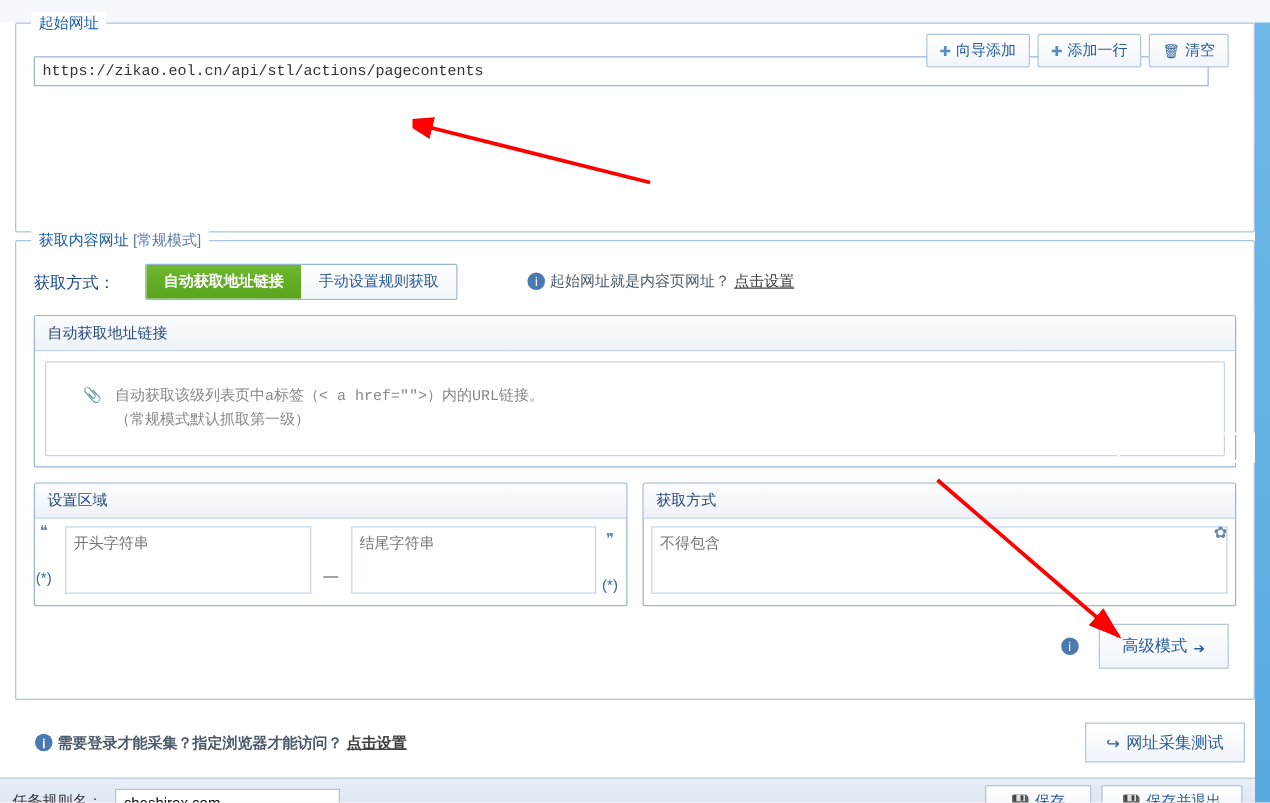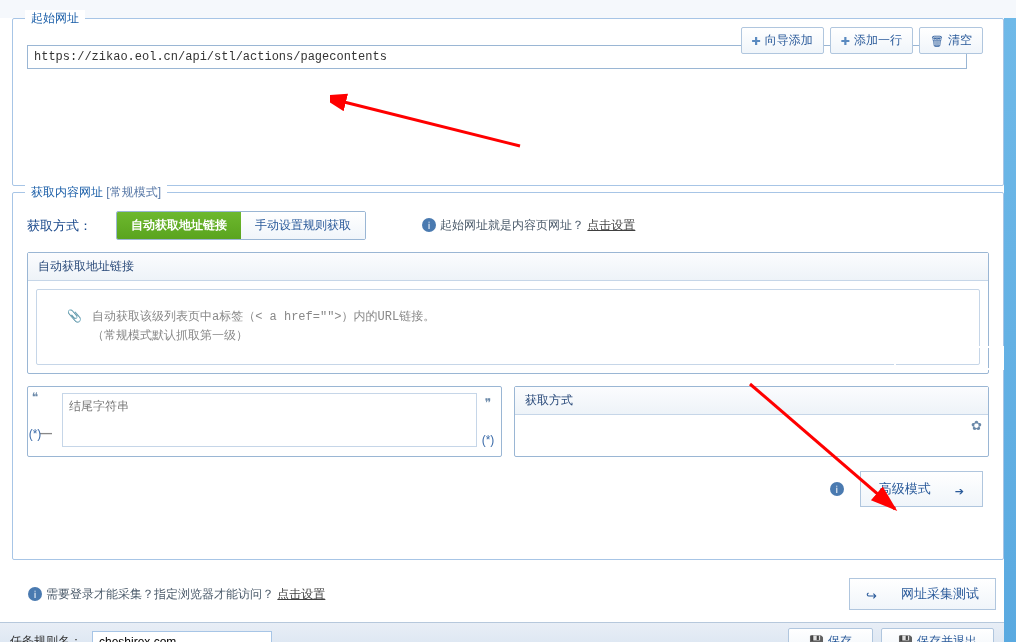--- a/index.html
+++ b/index.html
@@ -41,24 +41,24 @@
 .panel-body { padding: 6px; display: flex; gap: 4px; position: relative; }
 .ta { border: 1px solid #c6d6e8; width: 100%; height: 54px; padding: 4px 6px; font-size: 12px; color: #888; resize: none; font-family: inherit; }
 .ta-wrap { position: relative; flex: 1; }
 .ta-badge-left { position: absolute; left: 0; top: 0; width: 14px; font-size: 12px; color: #6a88a8; text-align: center; }
 .ta-badge-left .q { padding: 3px 0; }
 .ta-badge-left .star { padding-top: 20px; color: #3a6aa8; }
 .dash-sep { align-self: flex-end; padding: 0 6px 10px 6px; color: #888; font-weight: bold; }
 .gear { position: absolute; right: 6px; top: 3px; color: #6a88a8; cursor: pointer; font-size: 13px; }
 
 .adv-row { display: flex; align-items: center; justify-content: flex-end; gap: 12px; margin-top: 14px; padding-right: 6px; }
-.adv-btn { border: 1px solid #b0c6de; background: linear-gradient(#fff, #f0f5fa); padding: 8px 18px; cursor: pointer; color: #2a5a9a; font-size: 13px; display: inline-flex; align-items: flex-end; gap: 20px; }
+.adv-btn { border: 1px solid #b0c6de; background: linear-gradient(#fff, #f0f5fa); padding: 8px 18px; cursor: pointer; color: #2a5a9a; font-size: 13px; display: inline-flex; align-items: center; gap: 1px; }
 
 .login-row { display: flex; align-items: center; justify-content: space-between; margin: 18px 20px 12px 28px; }
-.login-row .left { display: flex; align-items: center; }
+.login-row .left { display: flex; align-items: center; font-weight: bold; }
 
 .footer { position: absolute; bottom: 0; left: 0; right: 12px; background: linear-gradient(#e8eef6, #d6e2f0); border-top: 1px solid #b6c8dc; padding: 5px 10px; display: flex; align-items: center; justify-content: space-between; }
 .footer-left { display: flex; align-items: center; gap: 10px; }
 .rule-input { border: 1px solid #a7c5e6; padding: 3px 6px; width: 180px; font-size: 12px; }
 
 .arrow-svg { position: absolute; pointer-events: none; z-index: 4; }
 </style>
 </head>
 <body>
 
@@ -114,36 +114,39 @@
           <span class="attach-icon"></span>
           <div>
             <div>自动获取该级列表页中a标签（&lt; a href=""&gt;）内的URL链接。</div>
             <div>（常规模式默认抓取第一级）</div>
           </div>
         </div>
       </div>
 
       <div class="two-col">
         <div class="panel">
+          <div class="panel-head">设置区域</div>
           <div class="panel-body">
             <div class="ta-badge-left">
                 <div class="q">❝</div>
                 <div class="star">(*)</div>
               </div>
+            <div class="ta-wrap" style="margin-left:18px;"><textarea class="ta" placeholder="开头字符串" style=""></textarea></div>
             <span class="dash-sep">—</span>
             <div class="ta-wrap"><textarea class="ta" placeholder="结尾字符串" style=""></textarea></div>
             <div class="ta-badge-left" style="position:static;">
                 <div class="q">❞</div>
                 <div class="star">(*)</div>
               </div>
           </div>
         </div>
         <div class="panel">
           <div class="panel-head">获取方式</div>
           <div class="panel-body">
+            <div class="ta-wrap"><textarea class="ta" placeholder="不得包含" style=""></textarea></div>
             <span class="gear">✿</span>
           </div>
         </div>
       </div>
 
       <div class="adv-row">
         <span><span class="info-icon"></span></span>
         <button class="adv-btn">
             <span>高级模式</span>
             <span class="icon-arrow-r"></span>

